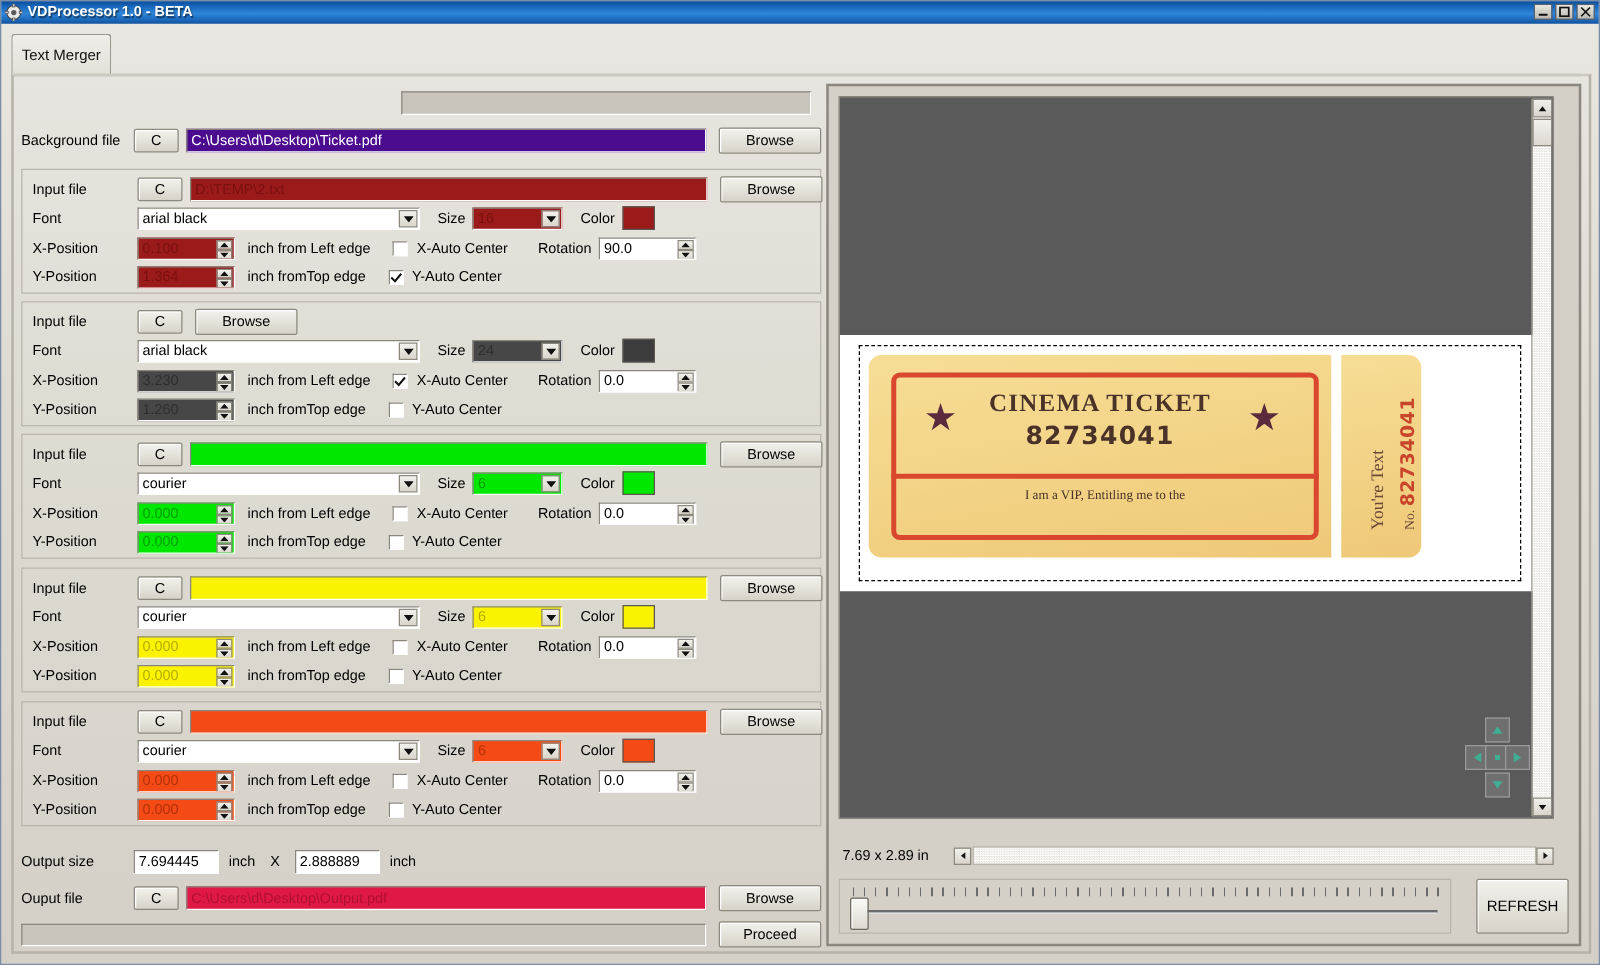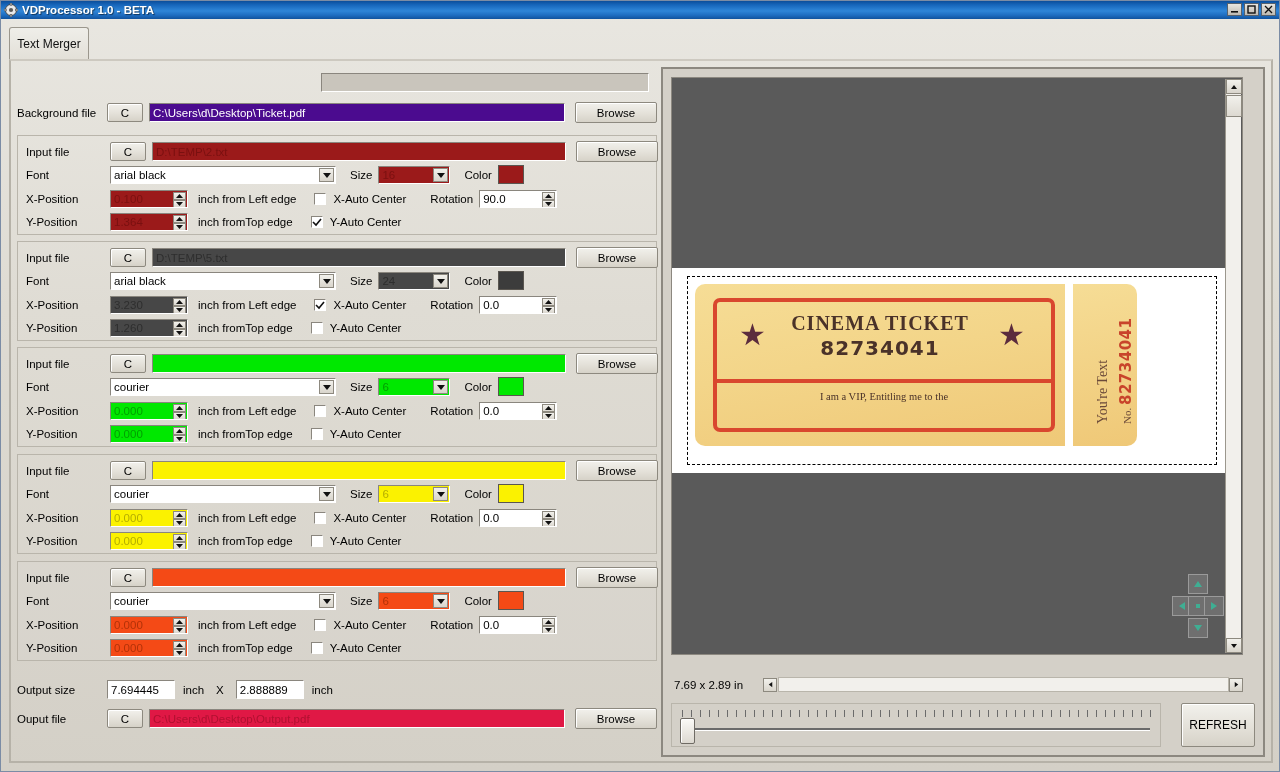--- a/index.html
+++ b/index.html
@@ -375,21 +375,20 @@
         <span class="lbl" style="margin-left:7px;">Y-Auto Center</span>
       </div>
     </div>
           <div class="group" style="top: 174px; height: 100px;">
 
       <div class="row" style="left:8px;top:5px;">
         <span class="lbl" style="width:84px;">Input file</span>
         <div class="btn" style="width:36px;height:19px;">
           <span>C</span>
         </div>
-        <div class="txt" style="width:414px;height:19px;margin-left:6px;background:#474747;color:#2e2e2e;">D:\TEMP\5.txt</div>
         <div class="btn" style="width:82px;height:21px;margin-left:10px;">
           <span>Browse</span>
         </div>
       </div>
 
       <div class="row" style="left:8px;top:29px;">
         <span class="lbl" style="width:84px;">Font</span>
         <div class="combo" style="width:226px;">
           <span>arial black</span>
           <span class="arrow">
@@ -792,20 +791,26 @@
         <span class="lbl" style="width:90px;">Ouput file</span>
         <div class="btn" style="width:36px;height:19px;">
           <span>C</span>
         </div>
         <div class="txt" id="outfield" style="width: 416px; height: 19px; margin-left: 6px; background: rgb(224, 24, 69); color: rgb(176, 16, 48);">C:\Users\d\Desktop\Output.pdf</div>
         <div class="btn" style="width:82px;height:21px;margin-left:10px;">
           <span>Browse</span>
         </div>
       </div>
 
+      <div class="row" style="left:0;top:670px;">
+        <div class="txt" style="width:548px;height:18px;background:#c9c5bc;"></div>
+        <div class="btn" style="width:82px;height:21px;margin-left:10px;">
+          <span>Proceed</span>
+        </div>
+      </div>
     </div>
 
     <div class="rightpane">
 
       <div class="preview-area">
 
         <div class="page">
           <div class="pagedash"></div>
 
           <div class="ticket">

